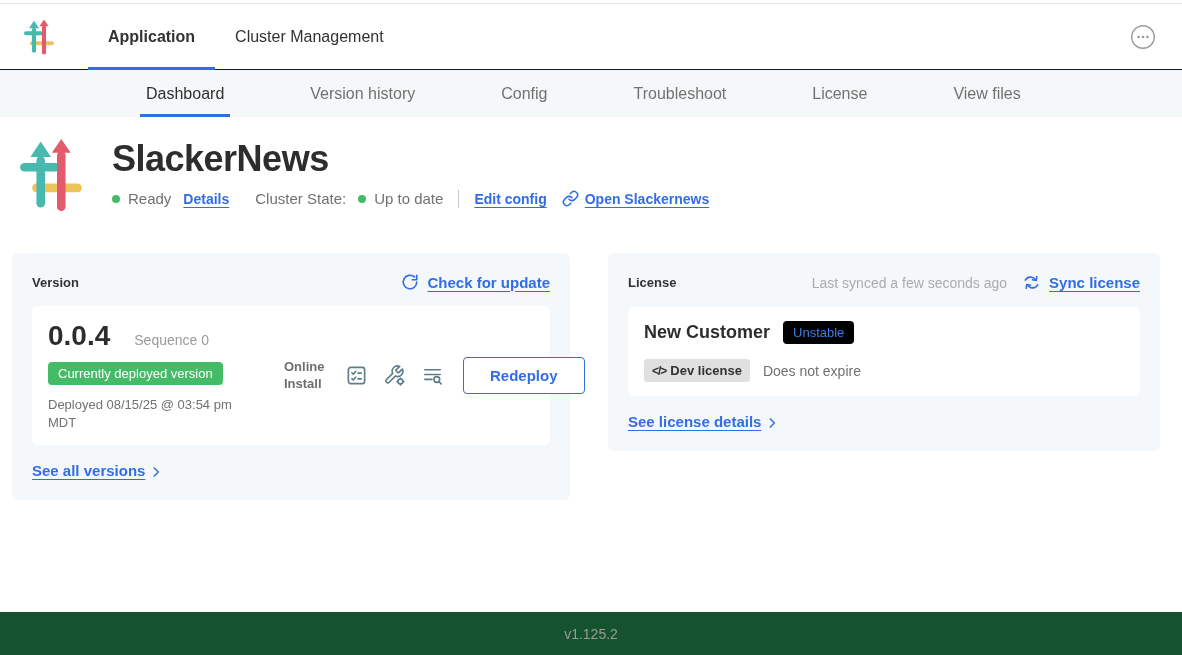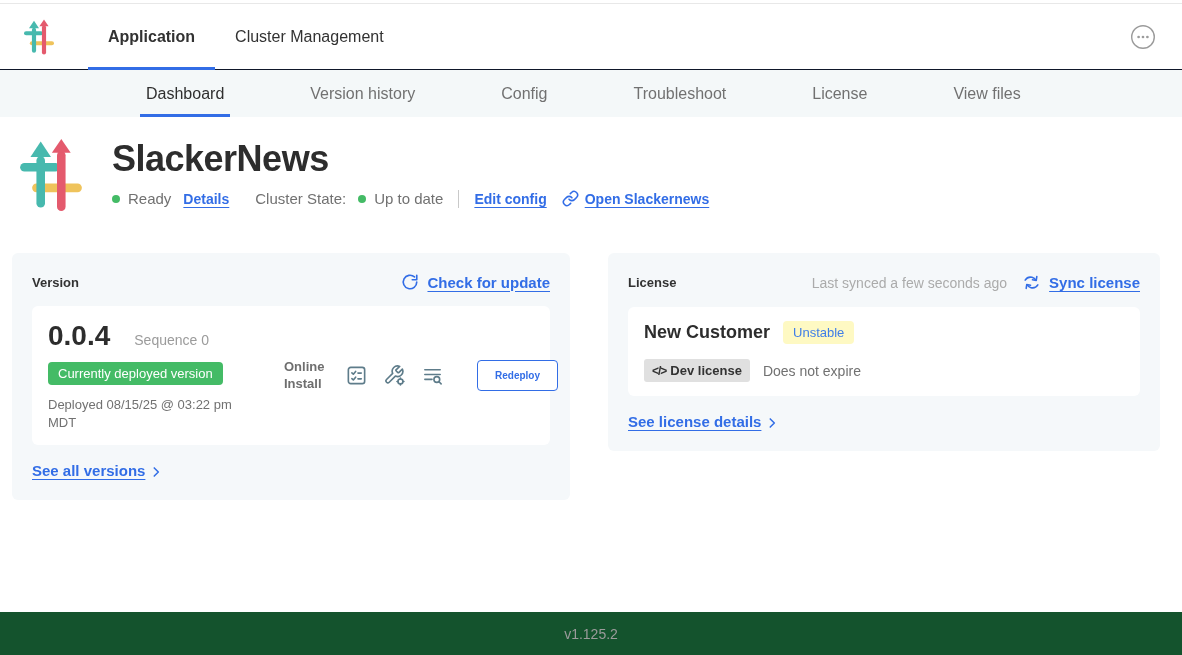--- a/index.html
+++ b/index.html
@@ -63,30 +63,30 @@
   .version-line { display:flex; align-items:baseline; gap:24px; }
   .version-number { font-size:28px; font-weight:bold; color:#2D2D2D; }
   .sequence { font-size:14px; color:#9B9B9B; }
   .deployed-badge { display:inline-block; margin-top:10px; background:#44BB66; color:#fff;
         font-size:13px; padding:4px 10px; border-radius:4px; white-space:nowrap; }
   .deployed-at { margin-top:11px; font-size:13px; color:#717171; width:190px; line-height:1.35; }
   .vb-actions { display:flex; align-items:center; gap:15px; align-self:center; }
   .install-type { width:46px; font-size:13px; font-weight:bold; color:#6E6E6E; line-height:1.3; }
   .action-icon { color:#5E7C8A; display:flex; cursor:pointer; background:none; border:none; padding:0; }
   .redeploy { background:#fff; border:1px solid #326DE6; color:#326DE6; font-weight:bold;
-        font-size:10px; padding:9px 17px; border-radius:4px; cursor:pointer;
-        font-family:inherit; margin-left:18px; white-space:nowrap; }
+        font-size:15px; padding:9px 26px; border-radius:4px; cursor:pointer;
+        font-family:inherit; margin-left:4px; white-space:nowrap; }
   .see-link { display:inline-flex; align-items:flex-end; gap:4px; margin-top:17px; font-size:15px; }
 
   
   .license-card { flex:1; }
   .last-synced { font-size:14px; color:#ABABAB; white-space:nowrap; }
   .lb-row1 { display:flex; align-items:center; gap:13px; }
   .customer-name { font-size:18px; font-weight:bold; color:#2D2D2D; }
-  .channel-badge { background:#fef9c3; color:#3F7EE8; font-size:13px; padding:4px 10px;
+  .channel-badge { background:#000000; color:#3F7EE8; font-size:13px; padding:4px 10px;
         border-radius:4px; white-space:nowrap; }
   .lb-row2 { display:flex; align-items:center; gap:13px; margin-top:15px; }
   .type-badge { background:#E0E0E0; color:#323232; font-weight:bold; font-size:13px;
         padding:4px 8px; border-radius:3px; display:inline-flex; gap:4px; align-items:center; }
   .type-badge .glyph { font-size:12px; letter-spacing:-1px; }
   .expiry { font-size:14px; color:#717171; }
 
   
   .footer { position:absolute; left:0; right:0; bottom:0; height:43px; background:#14532d;
         display:flex; align-items:center; justify-content:center; font-size:14px; color:#9B9B9B; }
@@ -195,21 +195,21 @@
       </span>
     </div>
 
     <div class="whitebox version-box">
       <div class="vb-left">
         <div class="version-line">
           <span class="version-number">0.0.4</span>
           <span class="sequence">Sequence 0</span>
         </div>
         <span class="deployed-badge">Currently deployed version</span>
-        <div class="deployed-at">Deployed 08/15/25 @ 03:22 pm MDT</div>
+        <div class="deployed-at">Deployed 08/15/25 @ 03:54 pm MDT</div>
       </div>
       <div class="vb-actions">
         <div class="install-type">Online Install</div>
         <button class="action-icon" title="">
           <svg width="23" height="23" viewBox="0 0 24 24" fill="none" stroke="currentColor" stroke-width="1.7" stroke-linecap="round" stroke-linejoin="round">
             <rect x="3.5" y="3.5" width="17" height="17" rx="2.5"></rect>
             <path d="M7.2 9.2l1.5 1.5 2.4-2.9"></path>
             <line x1="13.5" y1="9.5" x2="17" y2="9.5"></line>
             <path d="M7.2 15.2l1.5 1.5 2.4-2.9"></path>
             <line x1="13.5" y1="15.5" x2="17" y2="15.5"></line>

